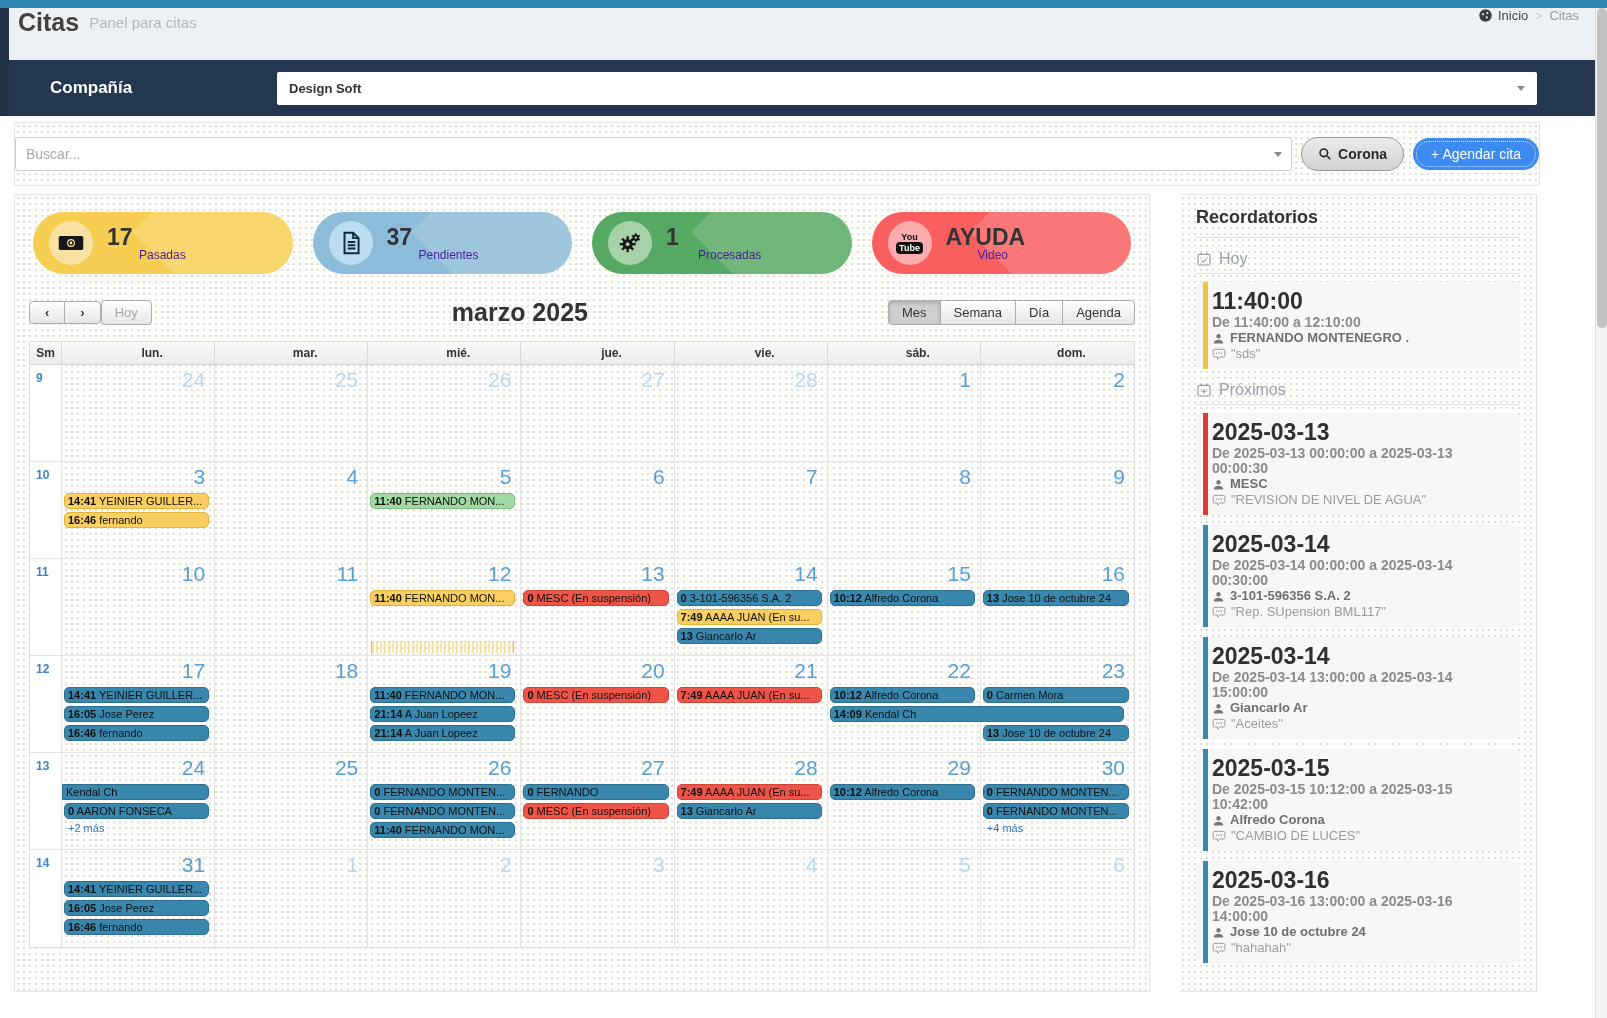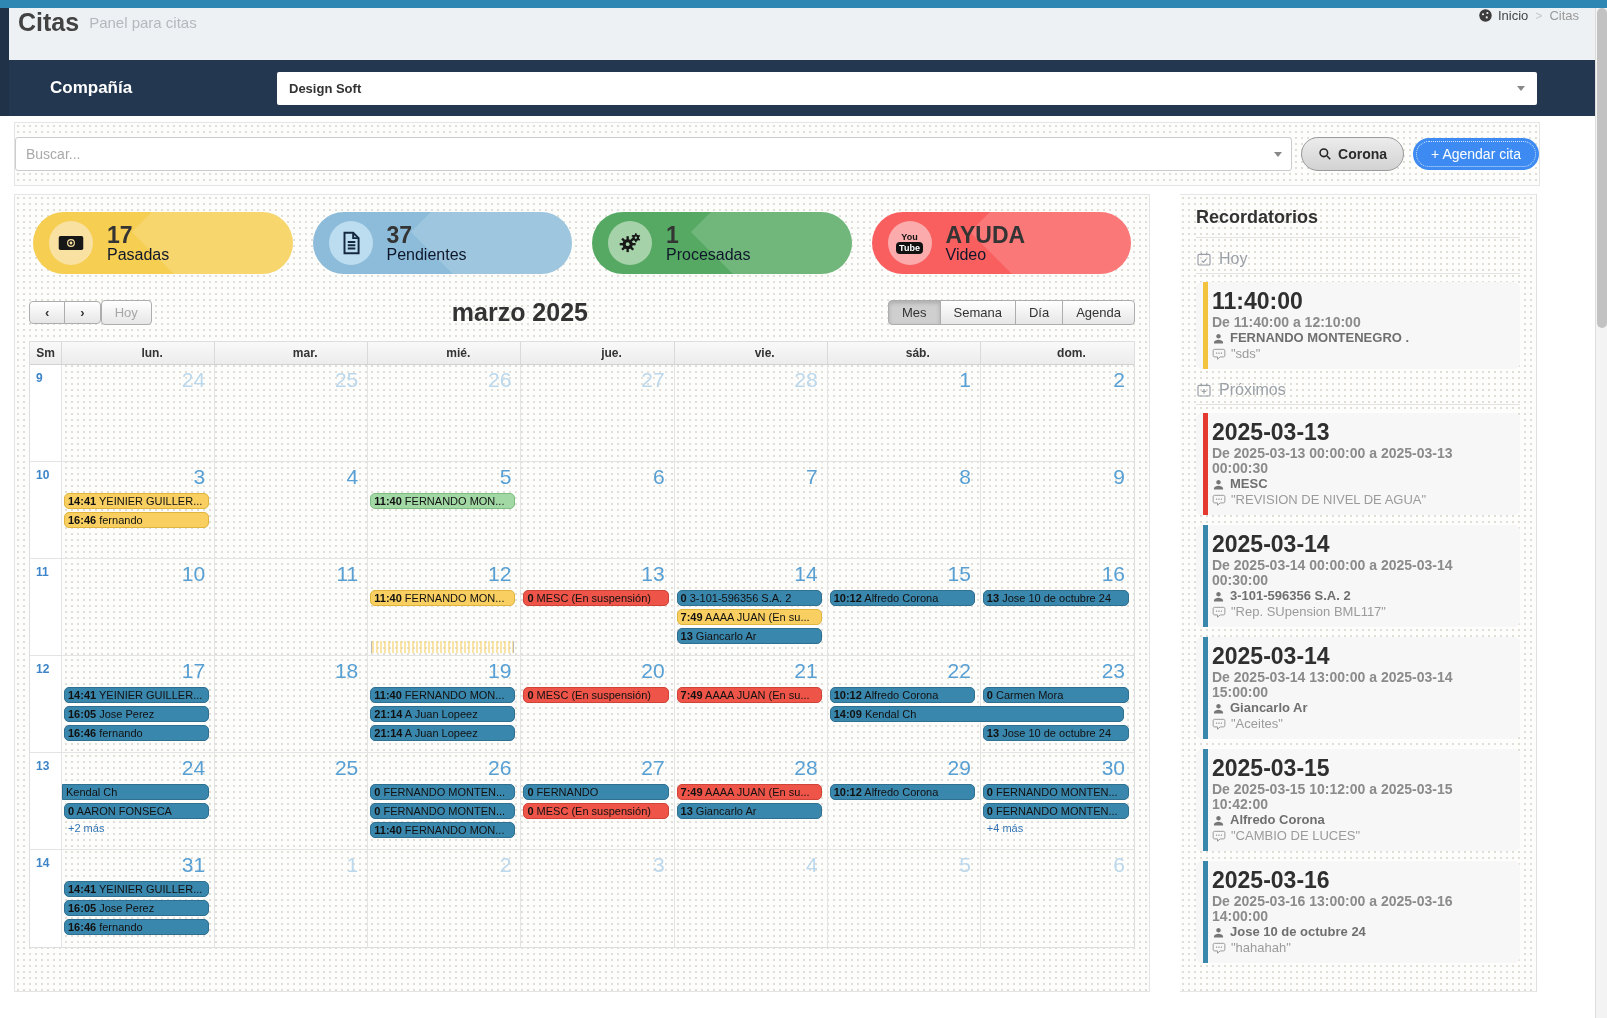--- a/index.html
+++ b/index.html
@@ -40,21 +40,21 @@
   .calendar-panel { width:1136px; min-height:798px; border:1px solid #e4e4e4; padding-bottom:18px; }
   .reminders-panel { width:357px; min-height:798px; border:1px solid #e6e6e6; border-left:none; border-right:1px solid #e0e0e0; padding:12px 16px; }
 
   .stats-row { display:flex; gap:20px; padding:17px 18px 10px 18px; }
   .stat-card { flex:1; height:62px; border-radius:31px; display:flex; align-items:center; padding:0 16px; gap:14px; position:relative; overflow:hidden; cursor:pointer;
     background-image: radial-gradient(circle, rgba(255,255,255,0.35) 1px, transparent 1.4px); background-size:6px 6px; }
   .stat-card::after { content:""; position:absolute; right:-20px; top:-55px; width:150px; height:150px; background:rgba(255,255,255,0.16); transform:rotate(45deg); }
   .stat-circle { width:44px; height:44px; border-radius:50%; display:flex; align-items:center; justify-content:center; flex:0 0 44px; }
   .stat-text { line-height:1.05; z-index:1; }
   .stat-value { font-size:23px; font-weight:bold; color:#343434; }
-  .stat-label { font-size:16px; color:#0f172a; }
+  .stat-label { font-size:12px; color:#4c1d95;margin-left:32px; }
   .yt-you { display:block; font-size:9px; font-weight:bold; color:#111; text-align:center; line-height:9px; }
   .yt-tube { display:block; background:#111; color:#fff; font-size:9px; font-weight:bold; border-radius:4px; padding:0 3px; line-height:12px; }
 
   .cal-toolbar { display:flex; align-items:center; padding:14px 14px 10px 14px; }
   .btn-group { display:flex; }
   .btn-group button { background:linear-gradient(#ffffff,#e6e6e6); border:1px solid #adadad; font-size:13px; color:#333; padding:4px 13px; cursor:pointer; margin-left:-1px; }
   .btn-group button:first-child { border-radius:4px 0 0 4px; margin-left:0; }
   .btn-group button:last-child { border-radius:0 4px 4px 0; }
   .btn-group button.single { border-radius:4px; }
   .btn-group button.active { background:#cfcfcf; box-shadow:inset 0 2px 4px rgba(0,0,0,0.18); }

